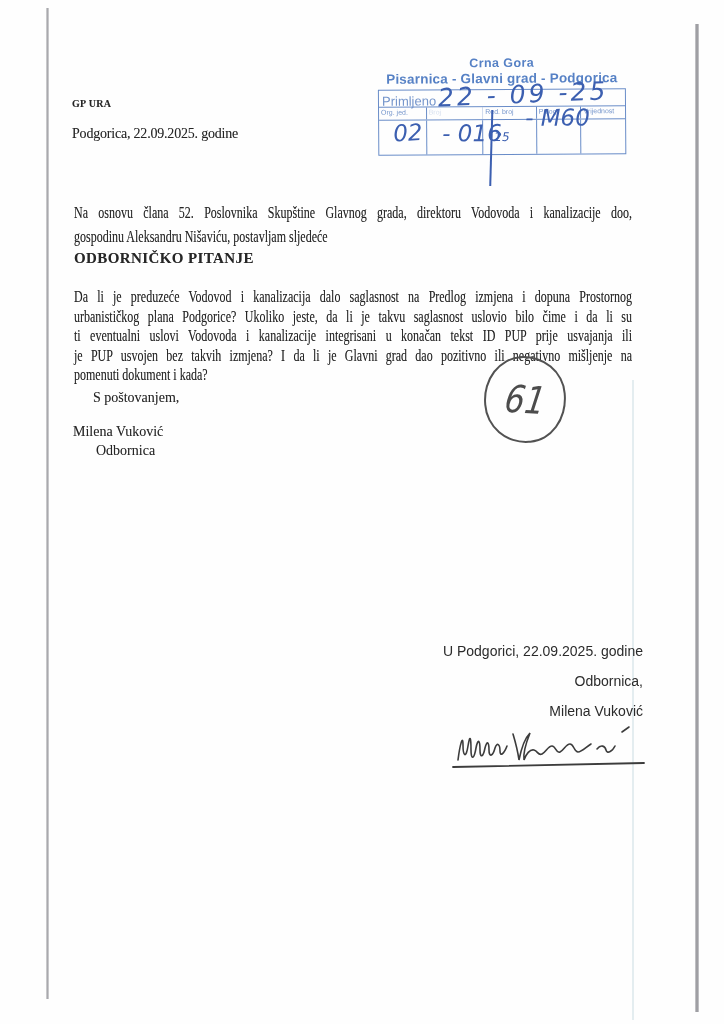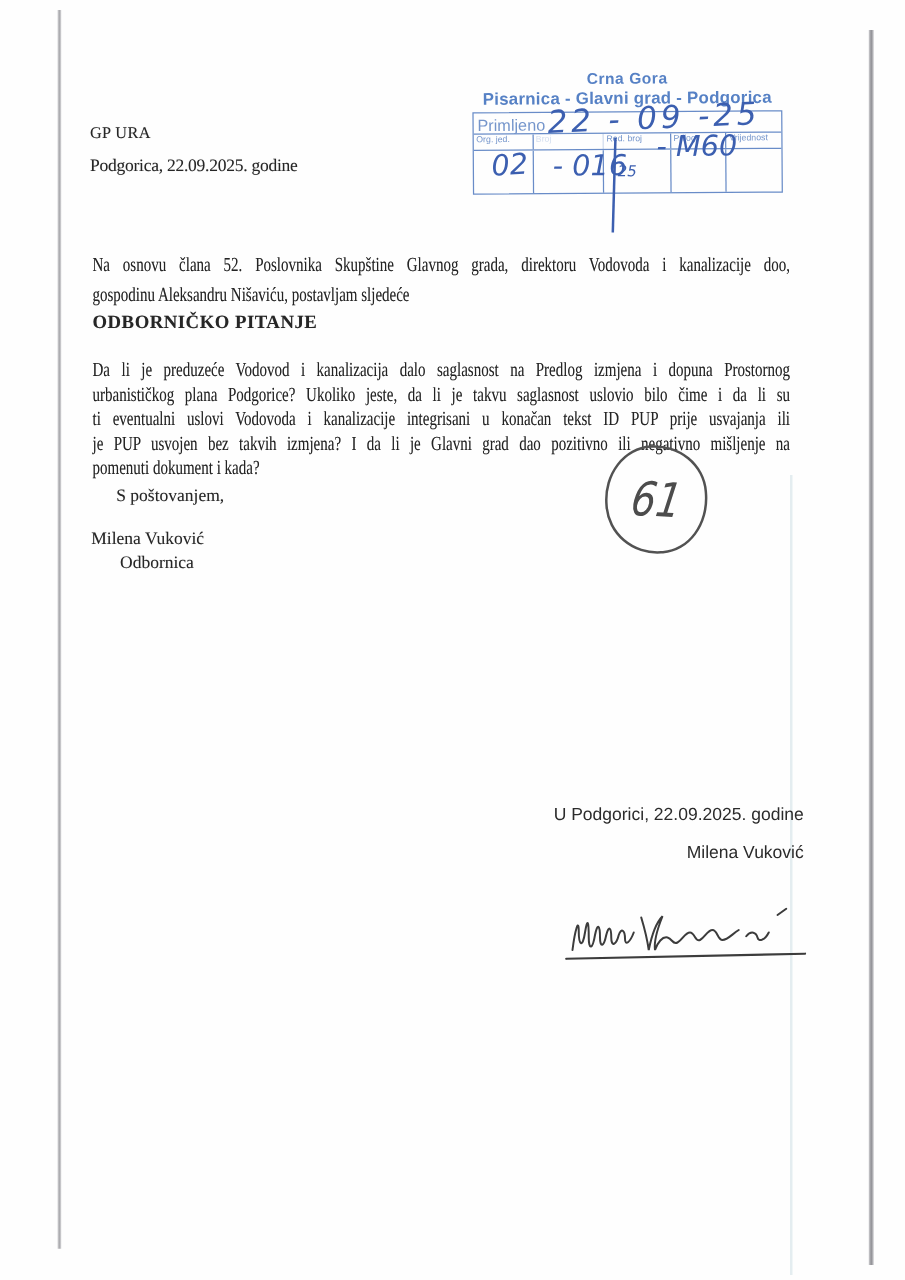--- a/index.html
+++ b/index.html
@@ -24,21 +24,21 @@
   }
   .scanline-faint {
     position: absolute; left: 632px; top: 380px; width: 2px; height: 640px;
     background: #e4edf0;
   }
   .fuzz { text-shadow: 0 0 0.6px rgba(40,40,40,0.30); }
 
   
   .sender-org {
     position: absolute; left: 72px; top: 98px;
-    font-size: 13px; font-weight: 400; letter-spacing: 0.3px;
+    font-size: 10px; font-weight: 700; letter-spacing: 0.3px;
   }
   .date-top {
     position: absolute; left: 72px; top: 126px;
     font-size: 14px; letter-spacing: -0.2px;
   }
 
   
   .stamp {
     position: absolute; left: 378px; top: 56px; width: 248px;
     color: #4a78c1; opacity: 0.93;
@@ -174,20 +174,21 @@
   <div class="closing fuzz">S poštovanjem,</div>
   <div class="sig-name fuzz">Milena Vuković</div>
   <div class="sig-role fuzz">Odbornica</div>
 
   <div class="page-circle">
     <span>61</span>
   </div>
 
   <div class="footer">
     <div>U Podgorici, 22.09.2025. godine</div>
+    <div>Odbornica,</div>
     <div>Milena Vuković</div>
   </div>
 
   <svg class="signature-svg" width="200" height="50" viewBox="0 0 200 50">
     <g fill="none" stroke="#3c3c3c" stroke-width="1.6" stroke-linecap="round">
       <path d="M8 38 C10 22 13 12 13 23 C13 34 16 37 18 24 C20 12 21 15 21 28 C21 38 24 38 26 26 C28 16 30 18 30 28 C30 36 33 36 35 26 C37 18 39 20 39 28 C39 36 43 34 45 26 C47 20 50 22 50 29 C50 35 54 32 57 24"></path>
       <path d="M63 12 C66 22 68 31 69 38 C71 28 75 16 80 11 C76 21 73 31 74 38 C76 32 80 27 84 28 C88 29 88 34 92 32 C96 30 98 24 102 24 C106 24 106 32 110 30 C114 28 116 22 120 22 C124 22 124 30 128 30 C132 30 136 25 141 22"></path>
       <path d="M147 27 C151 22 155 24 156 28 C157 32 162 30 165 24"></path>
       <path d="M172 10 L179 5"></path>
       <path d="M3 45 L194 41" stroke-width="1.8"></path>

